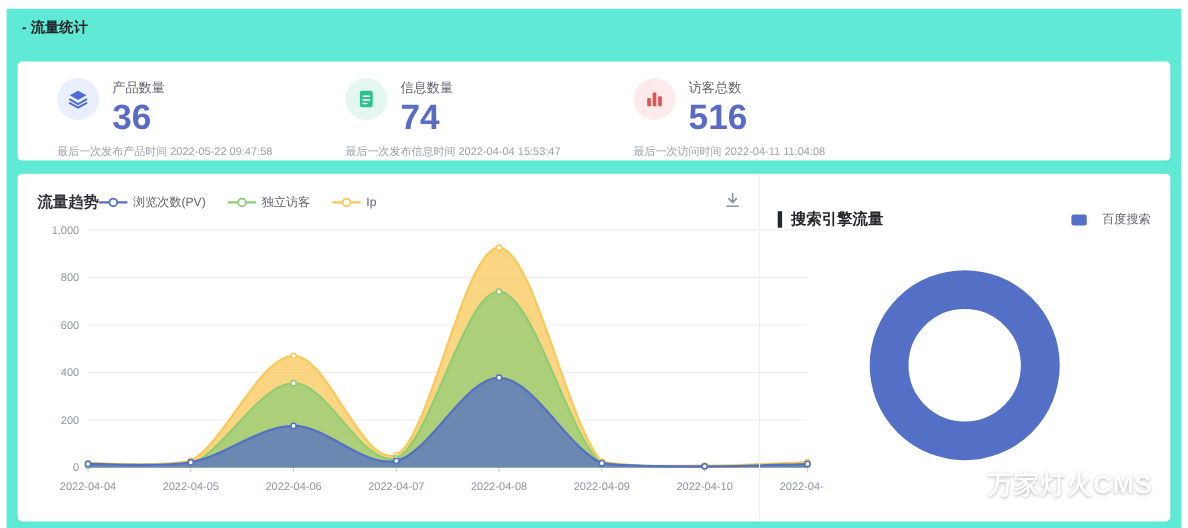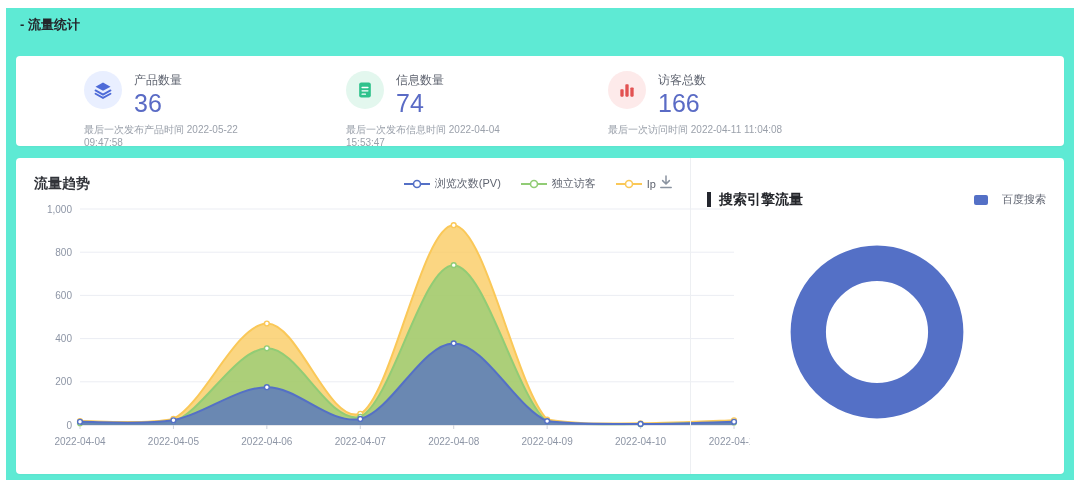--- a/index.html
+++ b/index.html
@@ -4,34 +4,34 @@
 <style>
   *{margin:0;padding:0;box-sizing:border-box}
   html,body{width:1080px;height:480px;overflow:hidden;background:#fff;
     font-family:"Liberation Sans","DejaVu Sans",sans-serif}
   .page{margin:8px 6px 0;height:476px;background:#5eead4}
   .top-band{height:34px;display:flex;align-items:center;padding:0 14px}
   .page-title{font-size:13px;font-weight:bold;color:#24262b}
 
   .stats-card{margin:14px 10px 0;height:90px;background:#fff;border-radius:4px;
     display:flex;padding-top:15px;box-shadow:0 1px 2px rgba(0,0,0,.03)}
-  .stat{flex:1;padding-left:68px}
+  .stat{flex:1;padding-left:36px}
   .stat-top{display:flex;gap:12px}
   .stat-ic{width:38px;height:38px;border-radius:50%;display:flex;align-items:center;
     justify-content:center;flex:0 0 38px}
   .stat-label{font-size:12px;color:#5f6470;margin-top:1px}
-  .stat-value{font-size:25px;font-weight:normal;color:#5a6bc5;line-height:1.05;margin-top:1px}
+  .stat-value{font-size:32px;font-weight:bold;color:#5a6bc5;line-height:1.05;margin-top:1px}
   .stat-meta{font-size:10px;color:#9ba1ab;margin-top:7px}
 
   .main-panel{margin:12px 10px 0;height:316px;background:#fff;border-radius:4px;
     display:flex;position:relative;box-shadow:0 1px 2px rgba(0,0,0,.03)}
   .trend-section{flex:1;padding:14px 8px 4px 18px;min-width:0}
   .trend-header{display:flex;align-items:center}
   .trend-title{font-size:14px;font-weight:bold;color:#32343a}
-  .trend-legend{flex:1;display:flex;justify-content:flex-end;gap:20px;align-items:center}
+  .trend-legend{flex:1;display:flex;justify-content:flex-start;gap:20px;align-items:center}
   .lg-item{display:inline-flex;align-items:center;gap:5px;cursor:pointer}
   .lg-txt{font-size:11px;color:#5f6470}
   .dl-btn{background:none;border:none;cursor:pointer;padding:2px;color:#8a93a0;margin-right:6px}
   .trend-chart{display:block;margin-top:2px}
   .trend-chart text{font-size:10px;fill:#8d95a5}
 
   .search-section{width:374px;border-left:1px solid #edeff2;padding:34px 18px 0 16px}
   .search-header{display:flex;align-items:flex-start;justify-content:space-between}
   .search-title{font-size:14px;font-weight:bold;color:#24262b;border-left:4px solid #23262e;
     padding-left:8px;line-height:15px}
@@ -95,21 +95,21 @@
       <div class="stat-top">
         <span class="stat-ic" style="background: rgb(253, 234, 234); color: rgb(226, 82, 82);">
           <svg width="20" height="20" viewBox="0 0 24 24">
             <rect x="4" y="11" width="4" height="9" rx="1" fill="currentColor"></rect>
             <rect x="10" y="5" width="4" height="15" rx="1" fill="currentColor"></rect>
             <rect x="16" y="9" width="4" height="11" rx="1" fill="currentColor"></rect>
           </svg>
         </span>
         <div class="stat-txt">
           <div class="stat-label">访客总数</div>
-          <div class="stat-value">166</div>
+          <div class="stat-value">516</div>
         </div>
       </div>
       <div class="stat-meta">最后一次访问时间 2022-04-11 11:04:08</div>
     </div>
 
     <div class="stat">
     </div>
 
   </div>
 
@@ -218,15 +218,23 @@
           <span class="baidu-txt">百度搜索</span>
         </span>
       </div>
       <div class="donut-wrap">
         <svg class="donut" width="210" height="210" viewBox="0 0 220 220">
             <circle cx="110" cy="110" r="72" fill="none" stroke="#5470c6" stroke-width="37"></circle>
           </svg>
       </div>
     </div>
 
+    <div class="watermark">
+      <svg class="wm-ic" width="26" height="26" viewBox="0 0 26 26">
+        <path d="M13 3c5.5 0 9 3.6 9 8s-3.9 8-9 8c-1 0-2-.1-2.9-.4L6 21l.8-3.4C4.6 16.1 4 14.2 4 11 4 6.6 7.5 3 13 3Z" fill="none" stroke="#fff" stroke-width="1.8" stroke-linejoin="round"></path>
+        <circle cx="10" cy="11" r="1.1" fill="#fff"></circle>
+        <circle cx="16" cy="11" r="1.1" fill="#fff"></circle>
+      </svg>
+      <span class="wm-txt">万家灯火CMS</span>
+    </div>
 
   </div>
 </div>
 
 </body></html>

